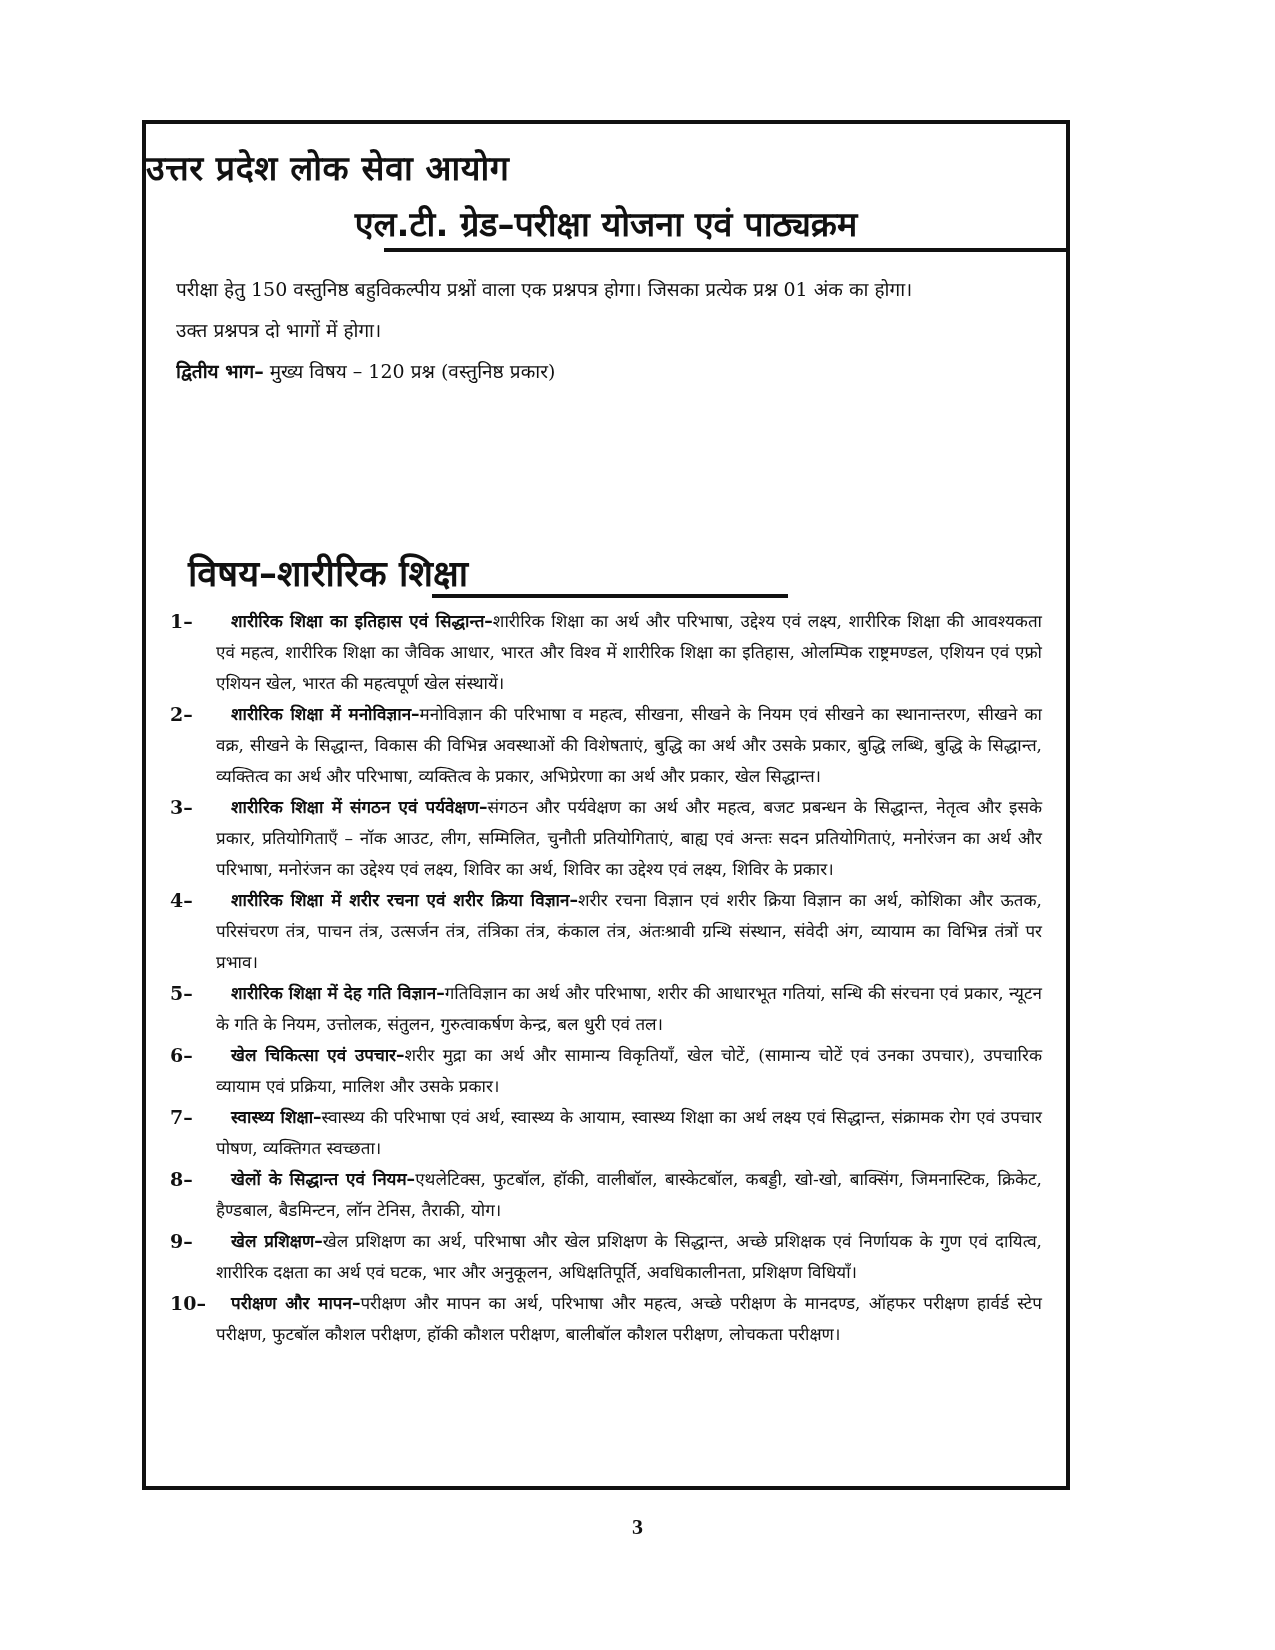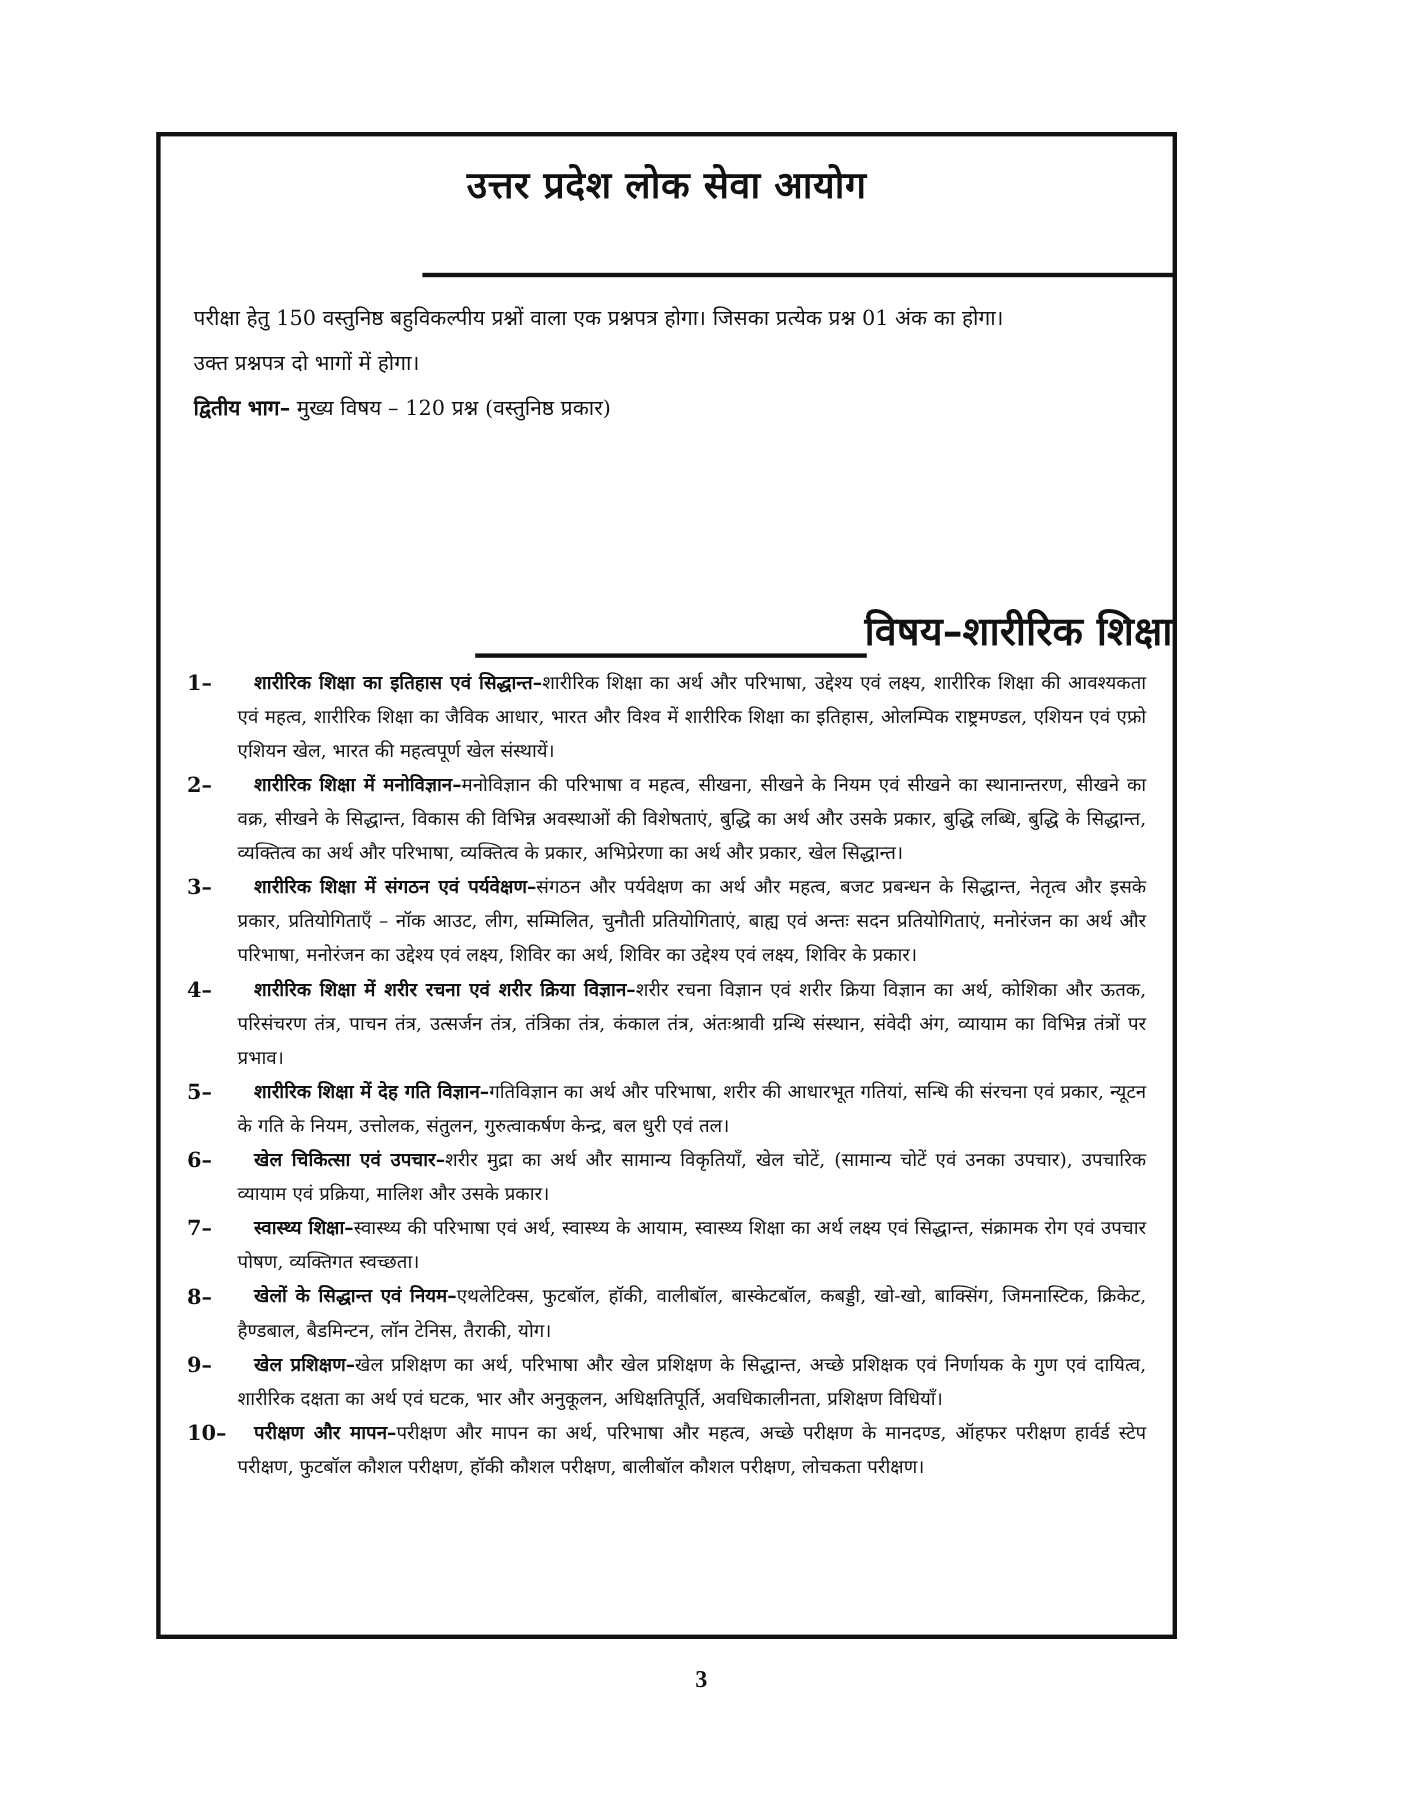--- a/index.html
+++ b/index.html
@@ -2,51 +2,52 @@
 <html><head>
 <meta charset="utf-8">
 <style>
   html, body { margin: 0; padding: 0; background: #ffffff; }
   body { width: 1275px; height: 1650px; position: relative; color: #111; font-family: "DejaVu Serif", "Liberation Serif", serif; }
   .frame {
     position: absolute; left: 142px; top: 120px; width: 928px; height: 1370px;
     border: 4px solid #111; box-sizing: border-box;
   }
   .title1 {
-    position: absolute; left: 0; right: 0; top: 20px; text-align: center;
+    position: absolute; left: 0; right: 0; top: 20px; 
     font-family: "DejaVu Sans", sans-serif; font-size: 34px; font-weight: bold; letter-spacing: 0.5px;
   }
   .title2 {
     position: absolute; left: 0; right: 0; top: 76px; text-align: center;
     font-family: "DejaVu Sans", sans-serif; font-size: 34px; font-weight: bold;
   }
   .title2-rule { position: absolute; left: 238px; width: 684px; top: 124px; height: 4px; background: #111; }
   .scheme { position: absolute; left: 30px; right: 20px; top: 145px; font-size: 19px; }
   .scheme p { margin: 0; height: 41px; line-height: 41px; white-space: nowrap; overflow: hidden; }
   .scheme b { font-family: "DejaVu Sans", sans-serif; font-weight: bold; }
   .subject {
-    position: absolute; left: 0; right: 0; top: 424px; text-align: right;
+    position: absolute; left: 0; right: 0; top: 424px; text-align: left;
     font-family: "DejaVu Sans", sans-serif; font-size: 36px; font-weight: bold; margin-left: 42px;
   }
   .subject-rule { position: absolute; left: 286px; width: 356px; top: 470px; height: 4px; background: #111; }
   .topics { position: absolute; left: 24px; right: 24px; top: 482px; font-size: 17px; }
   .topic { display: flex; margin: 0; line-height: 31px; }
   .topic .num { width: 46px; flex: 0 0 46px; font-weight: bold; font-size: 19px; font-family: "DejaVu Serif", serif; }
   .topic .body { flex: 1; text-align: justify; }
   .topic .head { font-family: "DejaVu Sans", sans-serif; font-weight: bold; margin-left: 15px; }
   .page-no {
     position: absolute; left: 0; right: 0; top: 1514px; text-align: center;
     font-family: "Liberation Serif", serif; font-weight: bold; font-size: 22px;
   }
 </style>
 </head>
 <body>
 
 <div class="frame">
   <div class="title1">उत्तर प्रदेश लोक सेवा आयोग</div>
+  <div class="title2">एल.टी. ग्रेड–परीक्षा योजना एवं पाठ्यक्रम</div>
   <div class="title2-rule"></div>
 
   <div class="scheme">
     <p>परीक्षा हेतु 150 वस्तुनिष्ठ बहुविकल्पीय प्रश्नों वाला एक प्रश्नपत्र होगा। जिसका प्रत्येक प्रश्न 01 अंक का होगा।</p>
     <p>उक्त प्रश्नपत्र दो भागों में होगा।</p>
     <p><b>द्वितीय भाग–</b><span> मुख्य विषय – 120 प्रश्न (वस्तुनिष्ठ प्रकार)</span></p>
   </div>
 
   <div class="subject">विषय–शारीरिक शिक्षा</div>
   <div class="subject-rule"></div>

